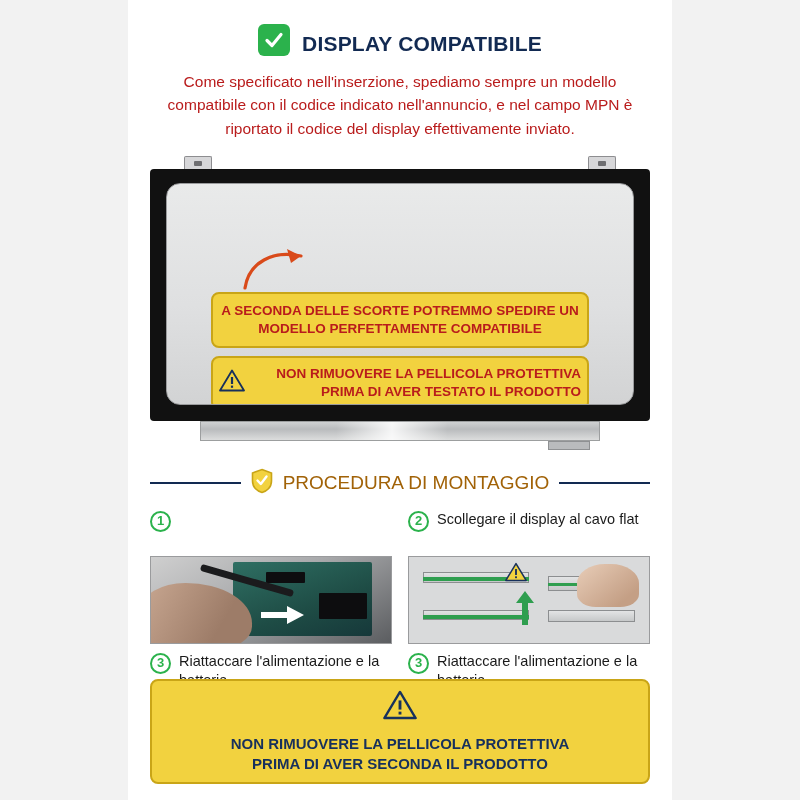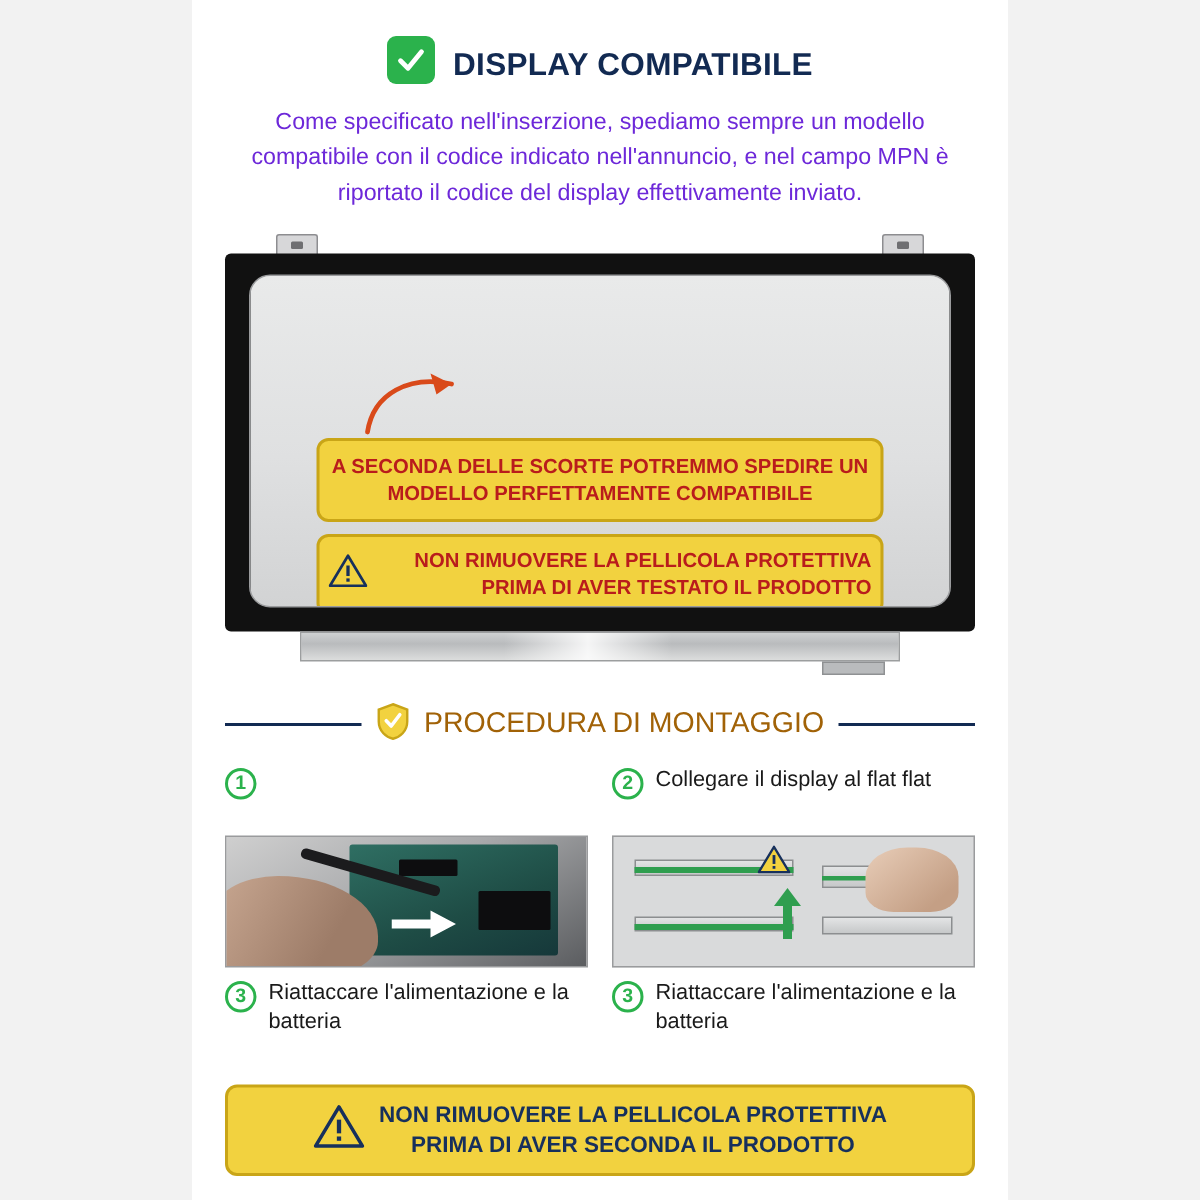--- a/index.html
+++ b/index.html
@@ -50,21 +50,21 @@
     font-size: 21px;
     font-weight: bold;
     color: #122a52;
     letter-spacing: 0.2px;
   }
   .intro {
     margin: 14px 18px 0 18px;
     text-align: center;
     font-size: 15.5px;
     line-height: 1.5;
-    color: #6d28d9;
+    color: #b91c1c;
   }
 
   
   .display-wrap {
     position: relative;
     margin: 16px 22px 0 22px;
     height: 290px;
   }
   .tab {
     position: absolute;
@@ -266,20 +266,21 @@
     padding: 9px 10px;
     display: flex;
     align-items: center;
     justify-content: center;
     gap: 10px;
     color: #17305c;
     font-weight: bold;
     font-size: 15px;
     line-height: 1.3;
     text-align: center;
+    flex-direction: column;
   }
 </style>
 </head>
 <body>
 
 <div class="page">
   <div class="edge-left"></div>
   <div class="edge-right"></div>
 
   <div class="content">
@@ -356,21 +357,21 @@
             <svg width="44" height="20" viewBox="0 0 44 20" aria-hidden="true">
               <path d="M0 7 H26 V1 L43 10 L26 19 V13 H0 Z" fill="#ffffff"></path>
             </svg>
           </div>
         </div>
       </div>
 
       <div>
         <div class="step-label">
           <div class="num">2</div>
-          <div>Collegare il display al flat flat</div>
+          <div>Scollegare il display al cavo flat</div>
         </div>
         <div class="photo b">
           <div class="pb-strip" style="left:6%;top:18%;width:44%;height:12%;"></div>
           <div class="pb-green" style="left:6%;top:24%;width:44%;height:4%;"></div>
           <div class="pb-strip" style="left:6%;top:62%;width:44%;height:12%;"></div>
           <div class="pb-green" style="left:6%;top:68%;width:44%;height:4%;"></div>
           <div class="pb-strip" style="left:58%;top:22%;width:36%;height:18%;"></div>
           <div class="pb-green" style="left:58%;top:30%;width:36%;height:4%;"></div>
           <div class="pb-strip" style="left:58%;top:62%;width:36%;height:14%;"></div>
           <div class="pb-warn">

